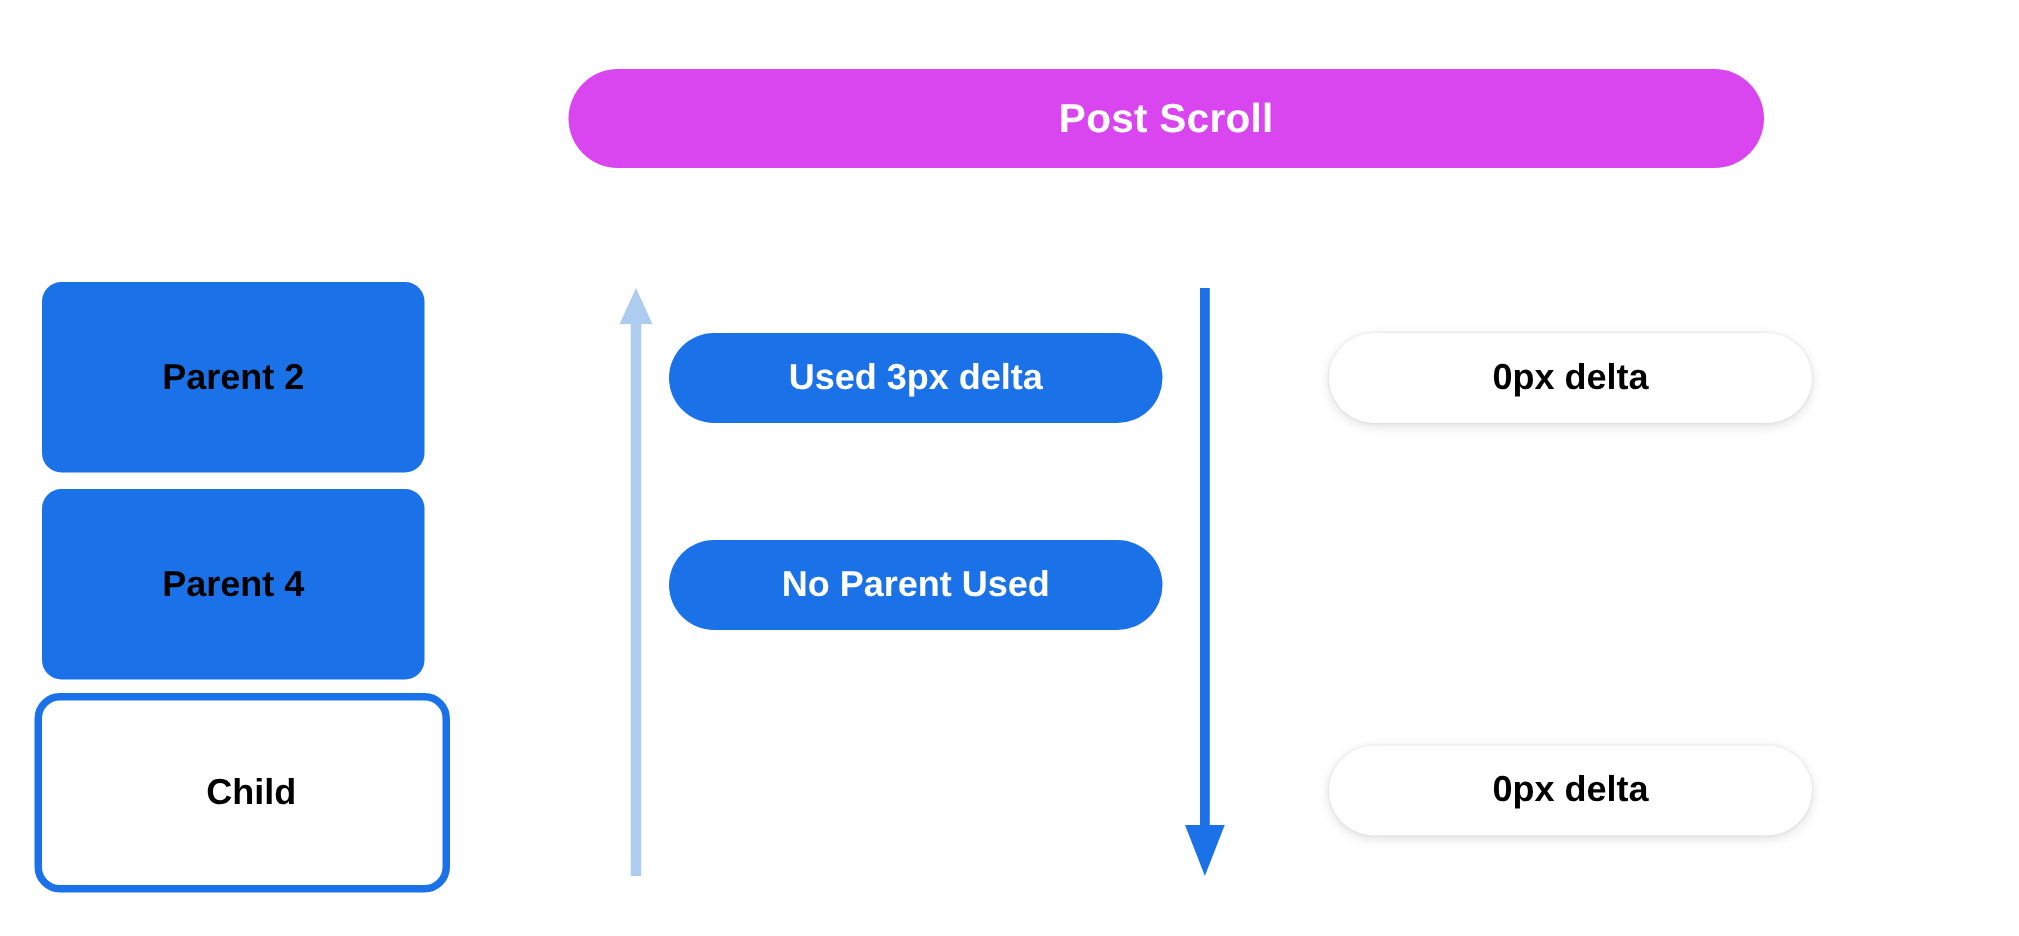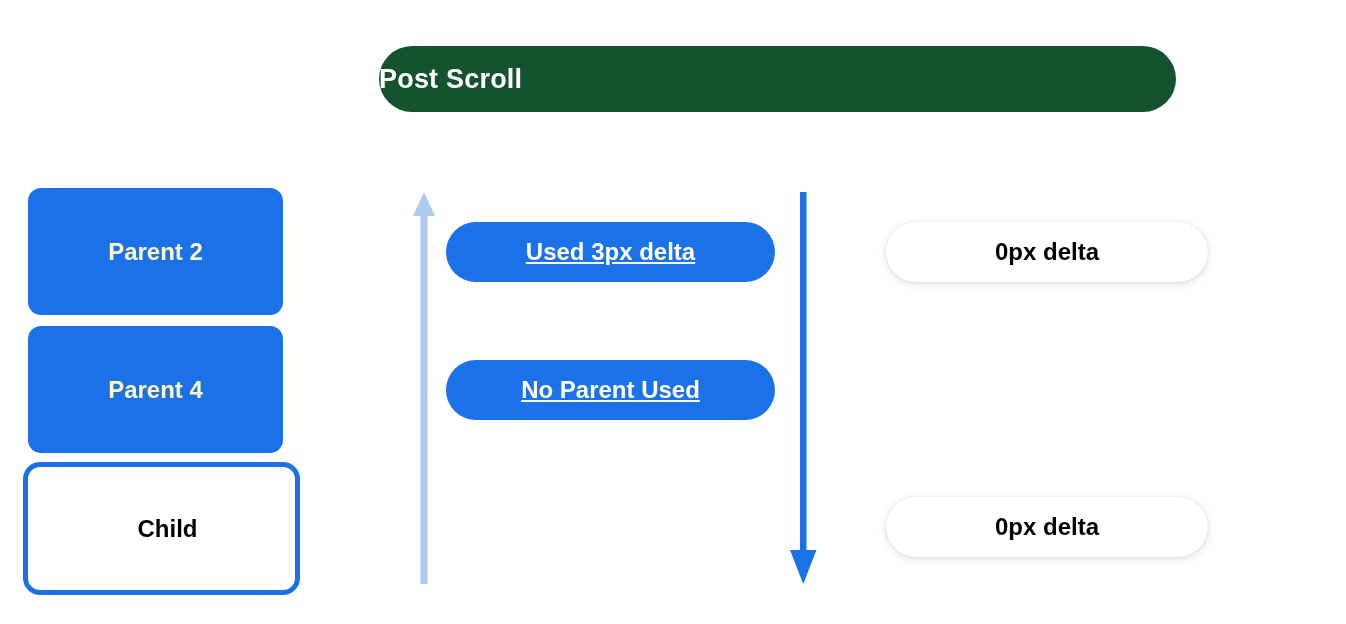--- a/index.html
+++ b/index.html
@@ -19,46 +19,46 @@
     overflow: hidden;
   }
 
   
   .header-pill {
     position: absolute;
     left: 379px;
     top: 46px;
     width: 797px;
     height: 66px;
-    background: #14532d;
+    background: #d946ef;
     border-radius: 33px;
     display: flex;
     align-items: center;
-    justify-content: flex-start;
+    justify-content: center;
     color: #ffffff;
     font-size: 27px;
     font-weight: bold;
     letter-spacing: 0.2px;
   }
 
   
   .stack-box {
     position: absolute;
     left: 28px;
     width: 255px;
     display: flex;
     align-items: center;
     justify-content: center;
     border-radius: 13px;
     font-size: 24px;
     font-weight: bold;
   }
   .stack-box.filled {
     background: #1b72e8;
-    color: #fef9c3;
+    color: #000000;
   }
   .box-parent2 { top: 188px; height: 127px; }
   .box-parent1 { top: 326px; height: 127px; }
 
   .box-child {
     position: absolute;
     left: 23px;
     top: 462px;
     width: 255px;
     height: 123px;
@@ -98,21 +98,20 @@
     width: 329px;
     height: 60px;
     background: #1b72e8;
     border-radius: 30px;
     display: flex;
     align-items: center;
     justify-content: center;
     color: #ffffff;
     font-size: 24px;
     font-weight: bold;
-    text-decoration: underline;
   }
   .center-pill-1 { top: 222px; }
   .center-pill-2 { top: 360px; }
 
   
   .right-pill {
     position: absolute;
     left: 886px;
     width: 322px;
     height: 60px;

